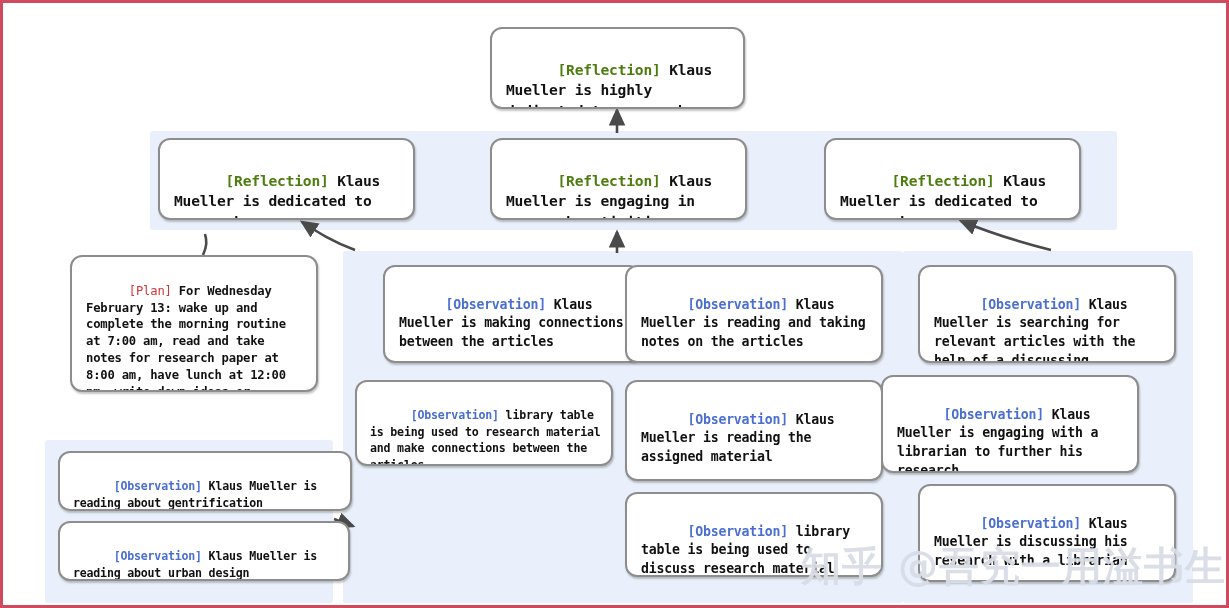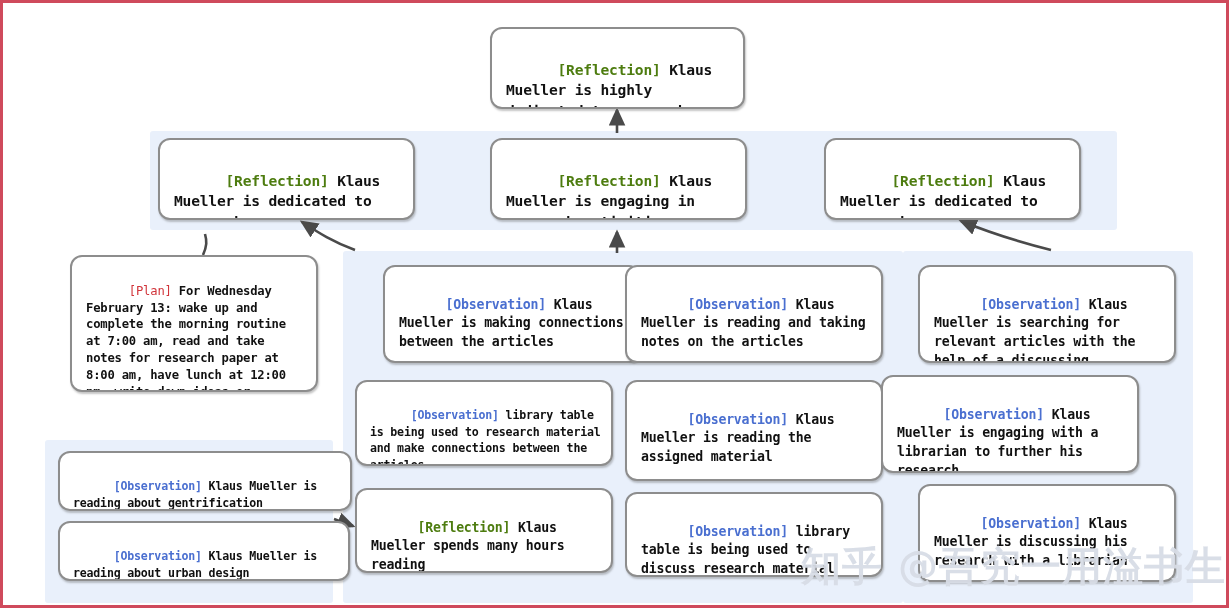--- a/index.html
+++ b/index.html
@@ -128,23 +128,20 @@
     </div>
 
     <div class="node fs13" style="left:352px;top:262px;width:258px;height:98px;margin-left:28px;">
       <span class="tag-observation">[Observation]</span><span> Klaus Mueller is making connections between the articles</span>
     </div>
 
     <div class="node fs11" style="left:352px;top:377px;width:258px;height:86px;padding:9px 8px 8px 13px;">
       <span class="tag-observation">[Observation]</span><span> library table is being used to research material and make connections between the articles</span>
     </div>
 
-    <div class="node fs13" style="left:352px;top:485px;width:258px;height:85px;">
-      <span class="tag-reflection">[Reflection]</span><span> Klaus Mueller spends many hours reading</span>
-    </div>
 
     <div class="node fs13" style="left:622px;top:262px;width:258px;height:98px;">
       <span class="tag-observation">[Observation]</span><span> Klaus Mueller is reading and taking notes on the articles</span>
     </div>
 
     <div class="node fs13" style="left:622px;top:377px;width:258px;height:101px;">
       <span class="tag-observation">[Observation]</span><span> Klaus Mueller is reading the assigned material</span>
     </div>
 
     <div class="node fs13" style="left:622px;top:489px;width:258px;height:85px;">

